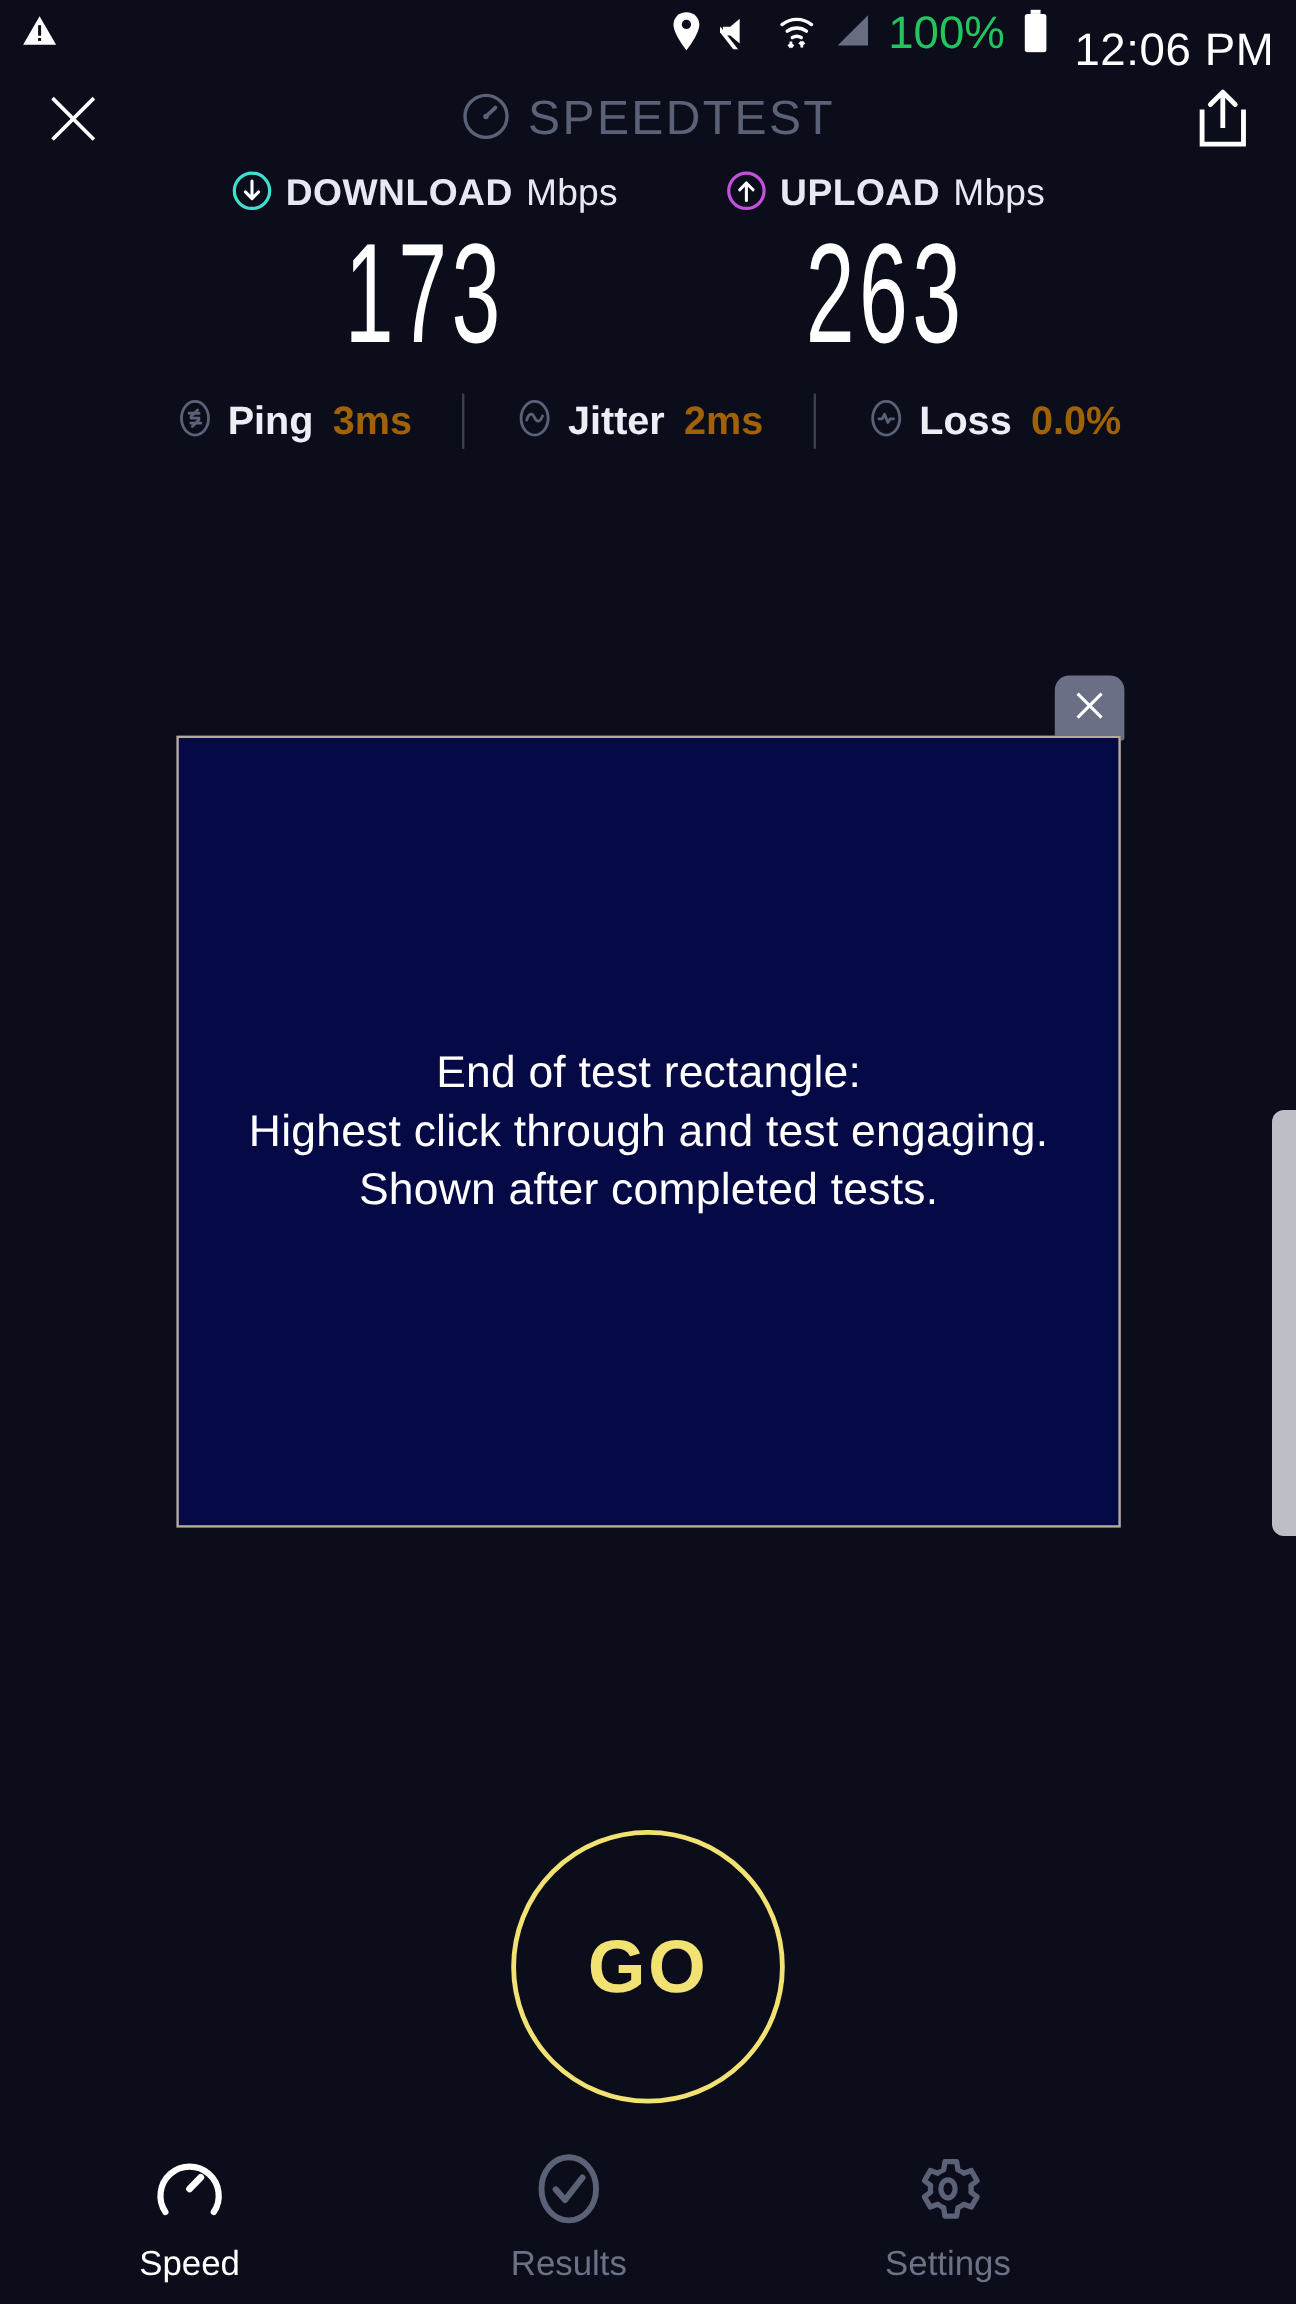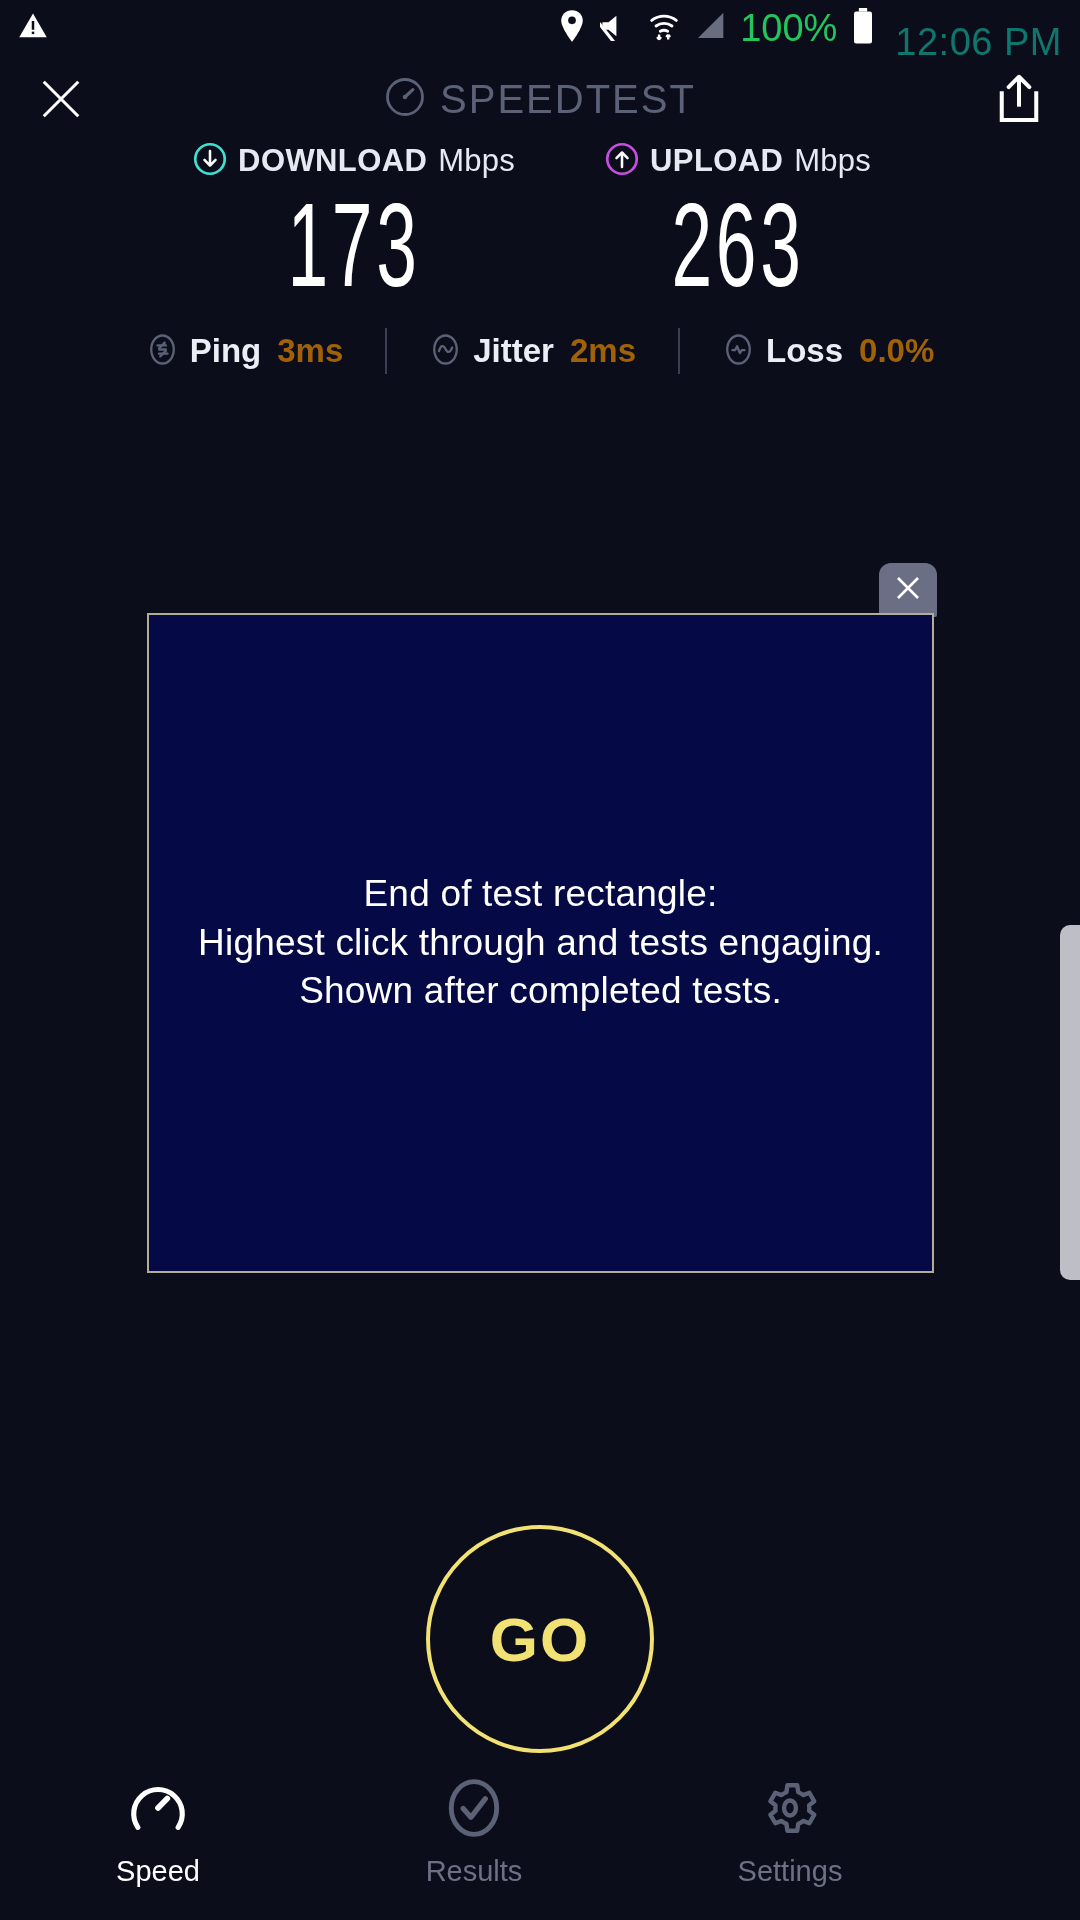--- a/index.html
+++ b/index.html
@@ -13,21 +13,21 @@
 
   
   .statusbar {
     position:absolute; top:0; left:0; width:1080px; height:56px;
     display:flex; align-items:center; justify-content:space-between;
     padding:0 18px;
   }
   .sb-left { display:flex; align-items:center; }
   .sb-right { display:flex; align-items:center; gap:14px; }
   .sb-time {
-    color:#0f766e; font-size:38px; font-weight:400; letter-spacing:0.5px;
+    color:#ffffff; font-size:38px; font-weight:400; letter-spacing:0.5px;
     font-family:"Liberation Sans", sans-serif; margin-left:6px;margin-top:28px;
   }
   .sb-batt-pct { color:#22c55e; font-size:38px; font-weight:400; letter-spacing:0px; }
 
   
   .header {
     position:absolute; top:56px; left:0; width:1080px; height:86px;
     display:flex; align-items:center; justify-content:space-between;
     padding:0 38px;
   }
@@ -99,21 +99,21 @@
     display:flex; align-items:center; justify-content:center; cursor:pointer;
     background:transparent;
   }
   .go-btn span {
     color:#f2e173; font-size:62px; font-weight:700; letter-spacing:2px;
   }
 
   
   .bottomnav {
     position:absolute; left:0; bottom:0; width:948px; height:155px;
-    display:flex; align-items:flex-start; padding-top:6px;
+    display:flex; align-items:center; padding-top:6px;
   }
   .nav-item {
     flex:1; display:flex; flex-direction:column; align-items:center;
     gap:10px; cursor:pointer;
   }
   .nav-item .nav-lbl { font-size:29px; font-weight:400; }
   .nav-item.active .nav-lbl { color:#ffffff; }
   .nav-item .nav-lbl { color:#6c7185; }
   .nav-icon { height:74px; display:flex; align-items:center; justify-content:center; }
 </style>
@@ -274,21 +274,21 @@
     <span>
       <svg width="30" height="30" viewBox="0 0 24 24">
           <path d="M4 4 L20 20 M20 4 L4 20" stroke="#ffffff" stroke-width="2.1" fill="none"></path>
         </svg>
     </span>
   </div>
 
   <div class="ad-rect">
     <div class="ad-text">
       <div>End of test rectangle:</div>
-      <div>Highest click through and tests engaging.</div>
+      <div>Highest click through and test engaging.</div>
       <div>Shown after completed tests.</div>
     </div>
   </div>
 
   <div class="scrollbar"></div>
 
   <div class="go-btn">
     <span>GO</span>
   </div>
 

